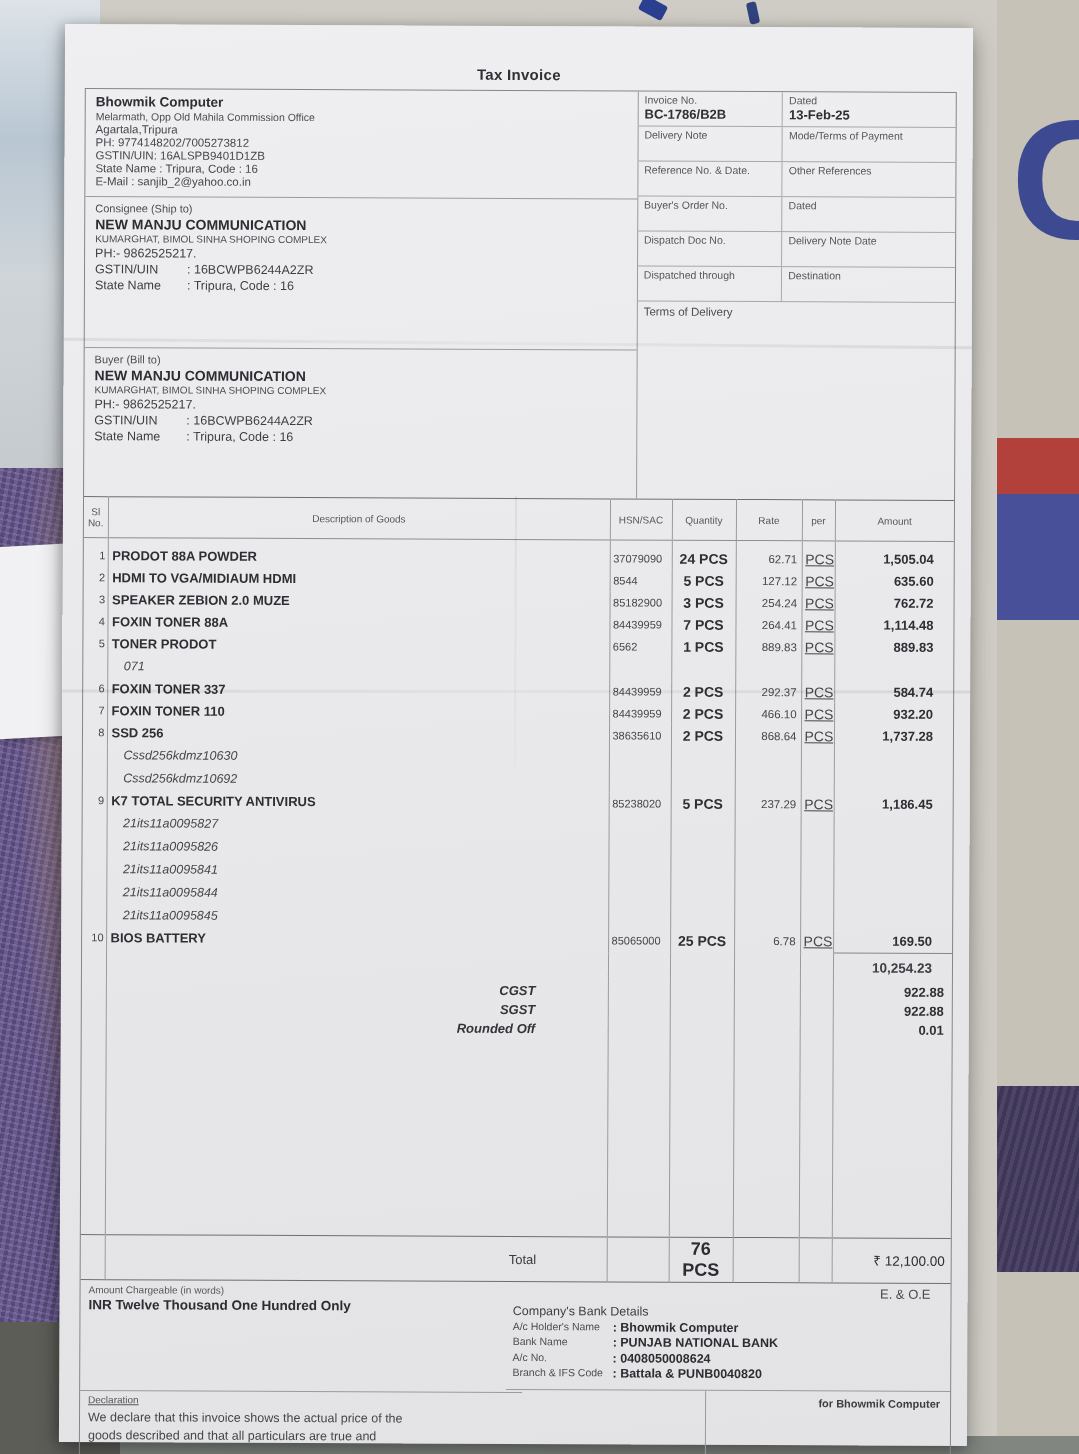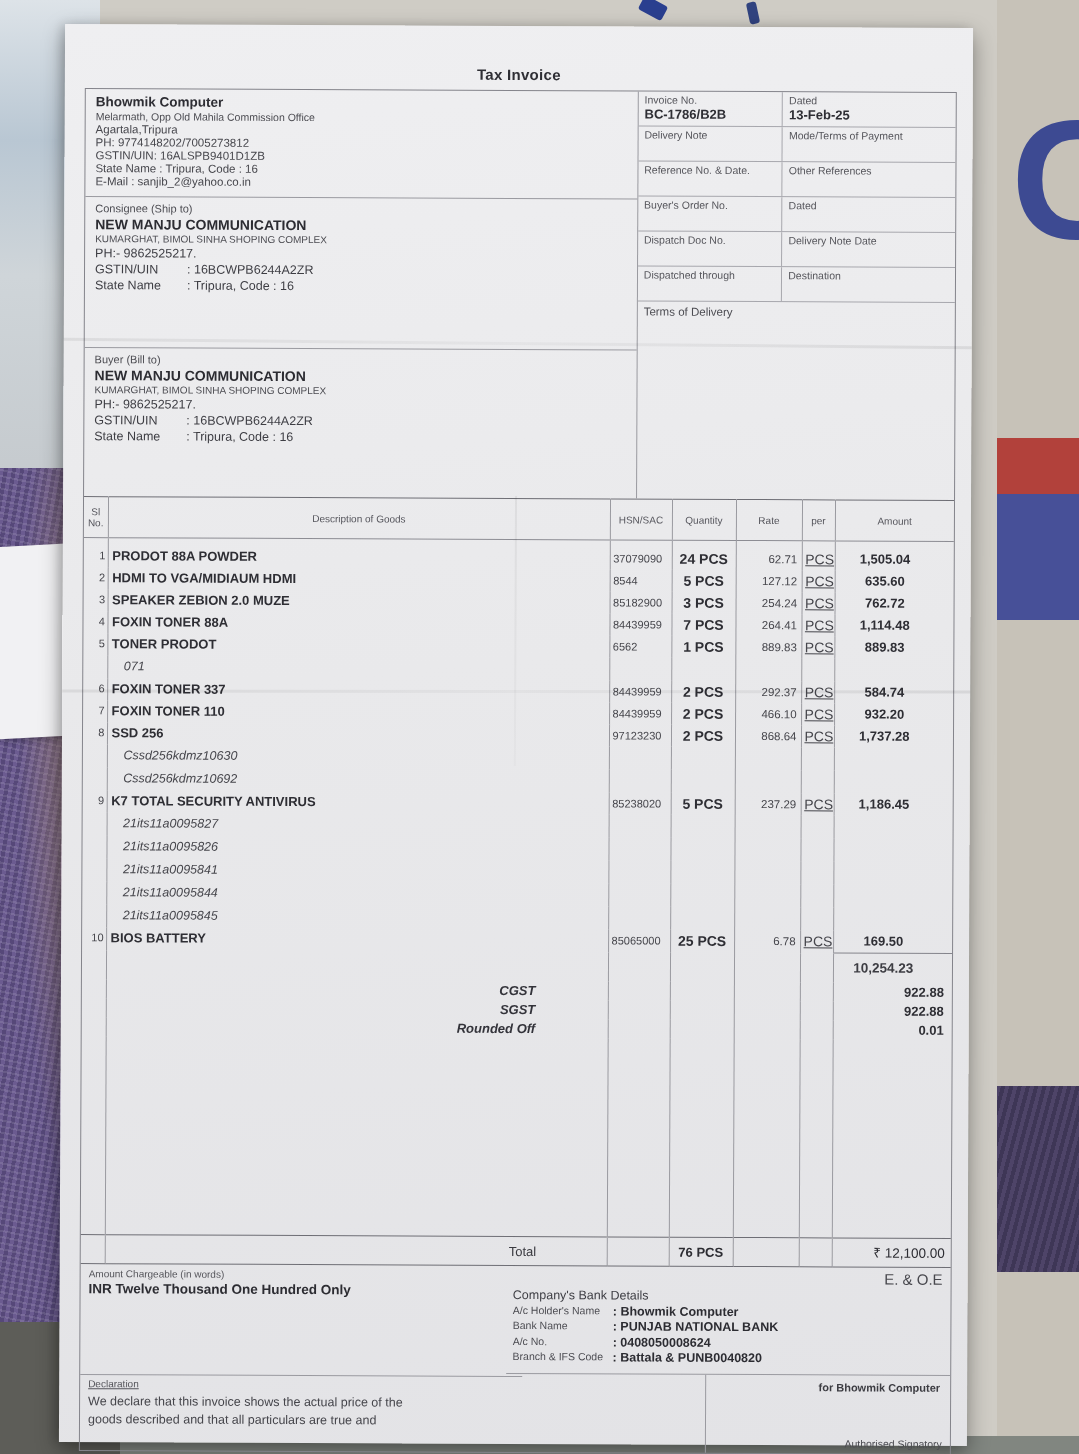--- a/index.html
+++ b/index.html
@@ -82,34 +82,34 @@
   table.items th,table.items td{border-left:1px solid #9a9aa0;}
   table.items th:first-child,table.items td:first-child{border-left:none;}
   td{vertical-align:top;}
   td.sl{font-size:11px;text-align:right;padding-right:2px;line-height:19px;color:#46464c;}
   td.desc{font-weight:bold;font-size:13px;color:#2e2e34;padding-left:4px;line-height:19px;}
   td.sub{font-style:italic;font-weight:normal;font-size:12.5px;color:#45454b;padding-left:16px;line-height:21px;}
   td.hsn{font-size:11px;color:#46464c;padding-left:3px;line-height:20px;}
   td.qty{font-size:14px;font-weight:bold;color:#2e2e34;text-align:center;line-height:20px;}
   td.rate{font-size:11.5px;color:#46464c;text-align:right;padding-right:4px;line-height:20px;}
   td.per{font-size:14px;color:#46464c;text-align:center;padding-left:3px;line-height:20px;text-decoration:underline;}
-  td.amt{font-size:13px;font-weight:bold;color:#2e2e34;text-align:center;padding-right:20px;line-height:20px;}
+  td.amt{font-size:13px;font-weight:bold;color:#2e2e34;text-align:right;padding-right:20px;line-height:20px;}
   tr.first-band td{padding-top:8px;}
   td.amt.subtotal{font-weight:bold;font-size:13.5px;color:#3d3d43;border-top:1px solid #85858c;padding-top:5px;padding-bottom:4px;}
   td.charge-label{font-weight:bold;font-style:italic;font-size:13px;color:#33333a;text-align:right;padding-right:72px;line-height:17px;}
   td.charge-amt{font-weight:bold;font-size:13px;text-align:right;padding-right:8px;line-height:17px;color:#2e2e34;}
   tr.filler td{height:196px;}
   tr.total-row td{border-top:1px solid #6e6e75;border-bottom:1.2px solid #6e6e75;height:26px;vertical-align:middle;}
   td.total-label{text-align:right;padding-right:70px;font-size:13px;color:#3a3a40;}
-  td.total-qty{font-weight:bold;font-size:13px;text-align:center;color:#2c2c32;}
+  td.total-qty{font-weight:bold;font-size:18px;text-align:center;color:#2c2c32;}
   td.total-amt{font-weight:normal;font-size:13.5px;text-align:right;padding-right:6px;color:#2c2c32;}
 
   
   .bottom-section{position:relative;height:186px;}
-  .eoe{position:absolute;right:8px;top:3px;font-size:15px;color:#47474d;}
+  .eoe{position:absolute;right:20px;top:3px;font-size:13px;color:#47474d;}
   .amount-words-block{position:absolute;left:0;top:0;width:49%;padding:4px 0 0 8px;}
   .aw-label{font-size:10px;color:#55555b;}
   .aw-value{font-size:13.5px;font-weight:bold;color:#2c2c32;margin-top:2px;}
   .bank-block{position:absolute;left:49%;top:22px;width:51%;padding-left:6px;}
   .bank-title{font-size:12.5px;color:#3e3e44;}
   .bank-row{font-size:10.5px;color:#4c4c52;margin-top:1.5px;}
   .bank-row .bk{display:inline-block;width:100px;vertical-align:top;}
   .bank-row .bv{font-size:12.5px;font-weight:bold;color:#2c2c32;}
   .declaration{position:absolute;left:0;bottom:0;width:49%;height:72px;border-top:1px solid #9a9aa0;padding:3px 8px 0;}
   .decl-title{font-size:10px;color:#55555b;text-decoration:underline;}
@@ -331,21 +331,21 @@
             <td class="desc">FOXIN TONER 110</td>
             <td class="hsn">84439959</td>
             <td class="qty">2 PCS</td>
             <td class="rate">466.10</td>
             <td class="per">PCS</td>
             <td class="amt">932.20</td>
       </tr>
       <tr>
         <td class="sl">8</td>
             <td class="desc">SSD 256</td>
-            <td class="hsn">97123230</td>
+            <td class="hsn">38635610</td>
             <td class="qty">2 PCS</td>
             <td class="rate">868.64</td>
             <td class="per">PCS</td>
             <td class="amt">1,737.28</td>
       </tr>
       <tr>
         <td class="sl"></td>
             <td class="desc sub">Cssd256kdmz10630</td>
             <td class="hsn"></td>
             <td class="qty"></td>

